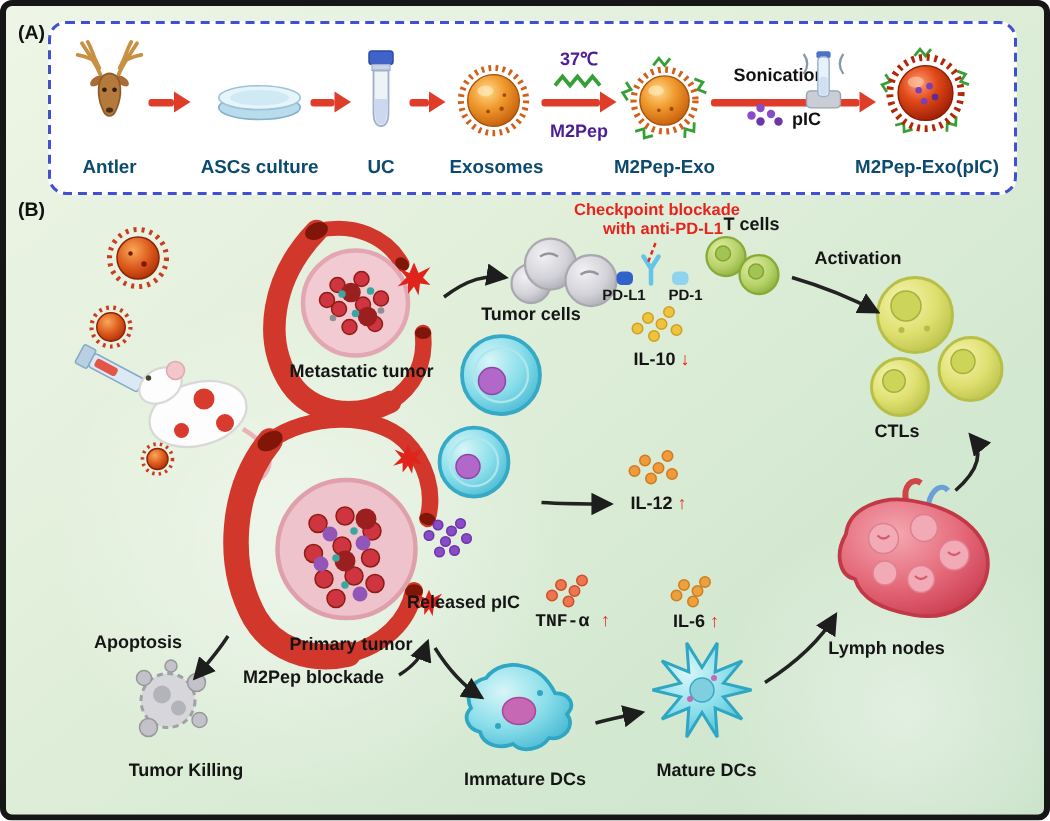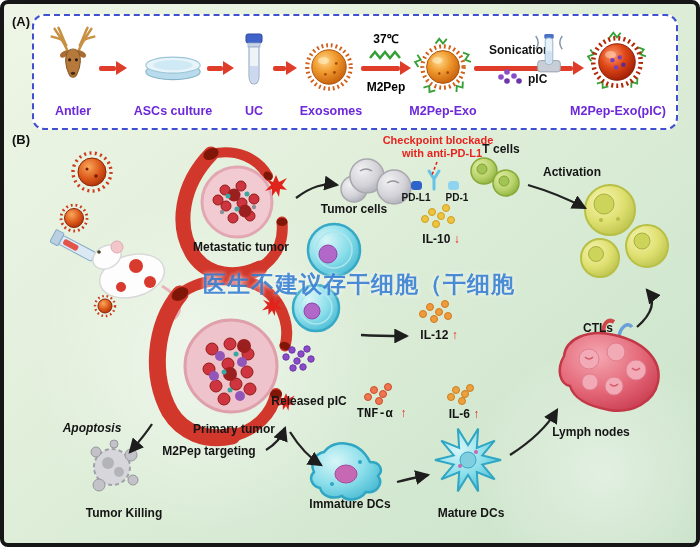--- a/index.html
+++ b/index.html
@@ -6,27 +6,27 @@
   .stage{position:relative;width:700px;height:547px;box-sizing:border-box;
     background:linear-gradient(140deg,#eef5e6 0%,#e3f0dc 35%,#d5e9d2 70%,#c9e2c8 100%);
     border:4px solid #161616;border-radius:8px;overflow:hidden;
     font-family:"Liberation Sans",sans-serif;}
   .wm-blob{position:absolute;border-radius:50%;pointer-events:none;}
   .panel-label{position:absolute;font-weight:bold;font-size:13px;color:#111;}
   .panel-a{position:absolute;left:28px;top:10px;width:642px;height:112px;background:#ffffff;
     border:2px dashed #3f51d0;border-radius:12px;}
   .icon-box{position:absolute;}
   .stepLabel{position:absolute;top:88px;transform:translateX(-50%);font-weight:bold;
-    font-size:12.5px;color:#6d28d9;white-space:nowrap;}
+    font-size:12.5px;color:#0c4a6e;white-space:nowrap;}
   .pa-arrow{position:absolute;top:45px;height:14px;display:flex;align-items:center;}
   .pa-arrow .shaft{height:5px;background:#e03c2a;flex:1;border-radius:2px;}
   .pa-arrow .head{width:0;height:0;border-left:11px solid #e03c2a;
     border-top:7px solid transparent;border-bottom:7px solid transparent;}
   .pa-note{position:absolute;transform:translateX(-50%);font-weight:bold;font-size:12px;
-    color:#000000;white-space:nowrap;}
+    color:#4c1d95;white-space:nowrap;}
   .pa-note-left{position:absolute;font-weight:bold;font-size:12px;color:#111;white-space:nowrap;}
   .panel-b-svg{position:absolute;left:0;top:127px;}
   .lbl{position:absolute;transform:translateX(-50%);font-weight:bold;font-size:12px;
     color:#151515;white-space:nowrap;}
   .lbl.small{font-size:10px;}
   .checkpoint{color:#e8231e;font-size:11px;}
   .red{color:#e8231e;}
   .watermark{position:absolute;left:355px;transform:translateX(-50%);
     font-weight:bold;font-size:23px;letter-spacing:1px;color:rgba(45,120,208,0.85);
     text-shadow:0 0 4px rgba(255,255,255,0.9);white-space:nowrap;pointer-events:none;}
@@ -467,28 +467,27 @@
 
   <div class="lbl checkpoint" style="left:434px;top:130px;"><span>Checkpoint blockade</span></div>
   <div class="lbl checkpoint" style="left:438px;top:143px;"><span>with anti-PD-L1</span></div>
   <div class="lbl" style="left:497px;top:138px;">T cells</div>
   <div class="lbl" style="left:350px;top:198px;">Tumor cells</div>
   <div class="lbl small" style="left:412px;top:188px;">PD-L1</div>
   <div class="lbl small" style="left:453px;top:188px;">PD-1</div>
   <div class="lbl" style="left:568px;top:161px;">Activation</div>
   <div class="lbl" style="left:237px;top:236px;">Metastatic tumor</div>
   <div class="lbl" style="left:437px;top:228px;"><span>IL-10</span> <span class="red">↓</span></div>
-  <div class="lbl" style="left:594px;top:276px;margin-top:41px;">CTLs</div>
+  <div class="lbl" style="left:594px;top:276px;">CTLs</div>
   <div class="lbl" style="left:435px;top:324px;"><span>IL-12</span> <span class="red">↑</span></div>
   <div class="lbl" style="left:305px;top:374px;margin-top:16px;">Released pIC</div>
   <div class="lbl" style="left:378px;top:403px;font-family:Liberation Mono, monospace;"><span>TNF-α</span> <span class="red">↑</span></div>
   <div class="lbl" style="left:460px;top:403px;text-align:right;"><span>IL-6</span> <span class="red">↑</span></div>
-  <div class="lbl" style="left:88px;top:417px;font-style:italic;">Apoptosis</div>
+  <div class="lbl" style="left:88px;top:417px;">Apoptosis</div>
   <div class="lbl" style="left:230px;top:418px;">Primary tumor</div>
-  <div class="lbl" style="left:205px;top:440px;">M2Pep targeting</div>
+  <div class="lbl" style="left:205px;top:440px;">M2Pep blockade</div>
   <div class="lbl" style="left:120px;top:502px;">Tumor Killing</div>
-  <div class="lbl" style="left:346px;top:493px;text-align:center;">Immature DCs</div>
+  <div class="lbl" style="left:346px;top:508px;text-align:center;">Immature DCs</div>
   <div class="lbl" style="left:467px;top:502px;">Mature DCs</div>
   <div class="lbl" style="left:587px;top:421px;">Lymph nodes</div>
 
-  <div class="watermark" style="top:265px;">医生不建议存干细胞（干细胞</div>
 
 </div>
 
 </body></html>

